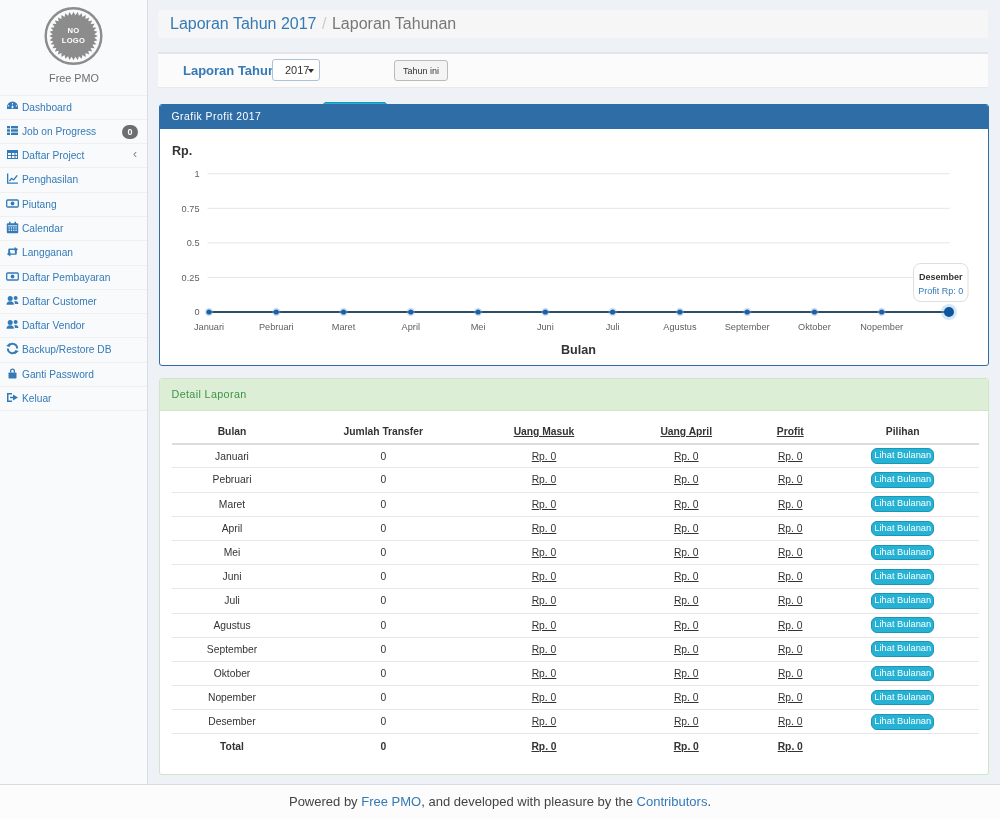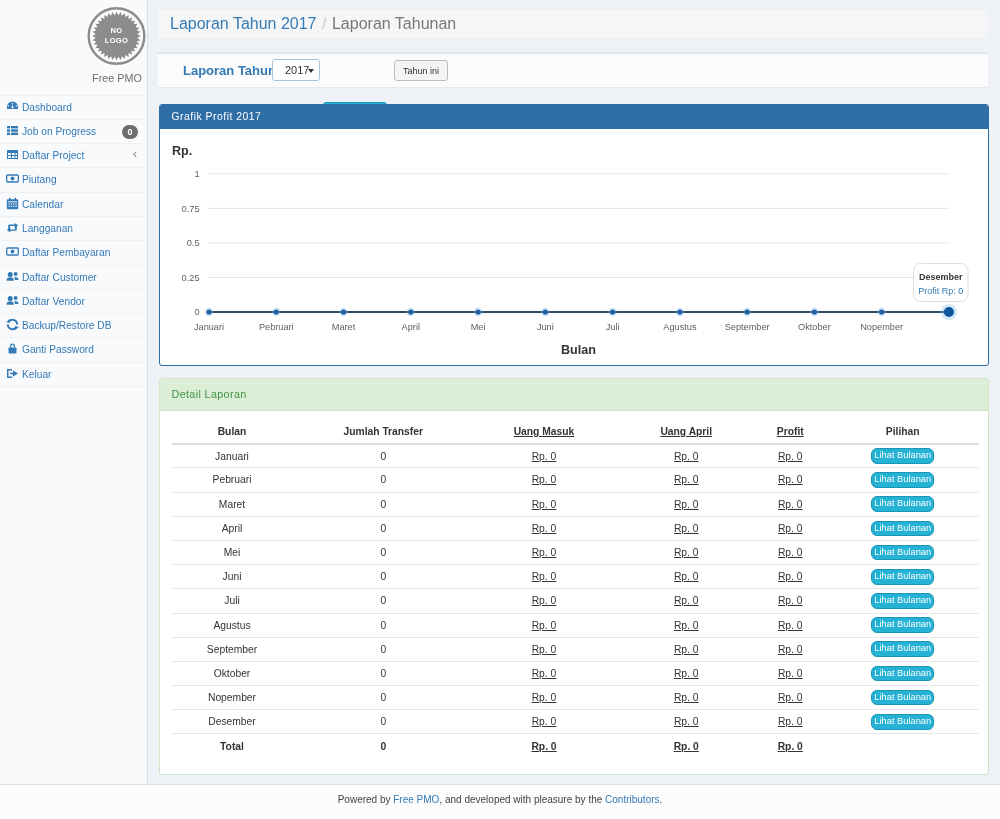--- a/index.html
+++ b/index.html
@@ -1,20 +1,20 @@
 <!DOCTYPE html>
 <html><head>
 <meta charset="utf-8">
 <style>
 * { margin:0; padding:0; box-sizing:border-box; }
 html,body { width:1000px; height:819px; overflow:hidden; }
 body { font-family:"Liberation Sans", sans-serif; font-size:10.3px; background:#eef1f6; color:#333; position:relative; }
 a { text-decoration:none; }
 
-#sidebar { position:absolute; left:0; top:0; width:148px; height:784px; background:#f9fafc; border-right:1px solid #d8dce3; z-index:5;padding-left:43px; }
+#sidebar { position:absolute; left:0; top:0; width:148px; height:784px; background:#f9fafc; border-right:1px solid #d8dce3; z-index:5; }
 #logo-wrap { text-align:center; }
 #brand { color:#6e6e6e; font-size:10.8px; text-align:center; position:absolute; top:72px; width:148px; }
 #menu { list-style:none; position:absolute; top:94.5px; left:0; width:147px; border-top:1px solid #f0f0f0; }
 #menu li { height:24.3px; border-bottom:1px solid #f0f0f0; position:relative; line-height:23.3px; padding-left:6px; white-space:nowrap; }
 #menu li a { color:#337ab7; font-size:10.2px; }
 #menu li svg { vertical-align:-2px; margin-right:3px; }
 .badge0 { position:absolute; right:9px; top:5px; background:#6e6e6e; color:#fff; font-size:9px; font-weight:bold; border-radius:8px; height:14px; line-height:14px; padding:0 5.5px; }
 .chev { position:absolute; right:10px; top:-1px; color:#808080; font-size:12px; }
 
 #content { position:absolute; left:148px; top:0; width:852px; height:784px; }
@@ -35,21 +35,21 @@
 #tablepanel .hd { height:31.7px; background:#dcefd6; color:#3f9246; line-height:31.7px; padding-left:12px; font-size:10.8px; letter-spacing:0.35px; border-bottom:1px solid #cfe6c6; border-radius:2px 2px 0 0; }
 #dtable { border-collapse:collapse; margin:10px 0 0 12px; width:807px; table-layout:fixed; font-size:10.3px; color:#333; }
 #dtable th { font-weight:bold; border-bottom:2px solid #ddd; height:23px; vertical-align:middle; }
 #dtable td { border-top:1px solid #e7e7e7; height:24.2px; vertical-align:middle; }
 #dtable tr:first-child td { border-top:none; }
 #dtable .c { text-align:center; }
 #dtable .r { text-align:center; padding-right:5px;text-decoration:underline; }
 #dtable .btn-b { display:inline-block; width:63px; height:15.6px; background:#25b2d4; border:1px solid #1b96b5; border-radius:6px; color:#fff; font-size:9.3px; line-height:13.6px; text-align:center; }
 
 #footer { position:absolute; left:0; top:784px; width:1000px; height:35px; background:#fcfcfc; border-top:1px solid #d8dce3; }
-#footer .txt { position:absolute; left:0; width:1000px; top:9px; text-align:center; color:#444; font-size:10px; }
+#footer .txt { position:absolute; left:0; width:1000px; top:9px; text-align:center; color:#444; font-size:13px; }
 #footer a { color:#337ab7; }
 </style>
 </head>
 <body>
 <div id="sidebar">
   <div id="logo-wrap">
     <svg width="148" height="66" viewBox="0 0 148 66">
       <circle cx="73.5" cy="36" r="27.8" fill="none" stroke="#8c8c8c" stroke-width="2.4"></circle>
       <g id="starburst">
           <polygon points="73.50,11.70 75.32,15.18 77.72,12.07 78.91,15.81 81.81,13.17 82.33,17.06 85.65,14.96 85.49,18.88 89.12,17.39 88.28,21.22 92.11,20.38 90.62,24.01 94.54,23.85 92.44,27.17 96.33,27.69 93.69,30.59 97.43,31.78 94.32,34.18 97.80,36.00 94.32,37.82 97.43,40.22 93.69,41.41 96.33,44.31 92.44,44.83 94.54,48.15 90.62,47.99 92.11,51.62 88.28,50.78 89.12,54.61 85.49,53.12 85.65,57.04 82.33,54.94 81.81,58.83 78.91,56.19 77.72,59.93 75.32,56.82 73.50,60.30 71.68,56.82 69.28,59.93 68.09,56.19 65.19,58.83 64.67,54.94 61.35,57.04 61.51,53.12 57.88,54.61 58.72,50.78 54.89,51.62 56.38,47.99 52.46,48.15 54.56,44.83 50.67,44.31 53.31,41.41 49.57,40.22 52.68,37.82 49.20,36.00 52.68,34.18 49.57,31.78 53.31,30.59 50.67,27.69 54.56,27.17 52.46,23.85 56.38,24.01 54.89,20.38 58.72,21.22 57.88,17.39 61.51,18.88 61.35,14.96 64.67,17.06 65.19,13.17 68.09,15.81 69.28,12.07 71.68,15.18" fill="#8c8c8c"></polygon>
@@ -68,20 +68,24 @@
             <rect x="1" y="2" width="3" height="2.4" fill="#337ab7"></rect>
             <rect x="5" y="2" width="7" height="2.4" fill="#337ab7"></rect>
             <rect x="1" y="5.3" width="3" height="2.4" fill="#337ab7"></rect>
             <rect x="5" y="5.3" width="7" height="2.4" fill="#337ab7"></rect>
             <rect x="1" y="8.6" width="3" height="2.4" fill="#337ab7"></rect>
             <rect x="5" y="8.6" width="7" height="2.4" fill="#337ab7"></rect>
           </svg>Job on Progress</a><span class="badge0">0</span></li>
       <li><a href="#"><svg width="13" height="13" viewBox="0 0 13 13">
             <path d="M1,2 L12,2 12,11 1,11 Z M2,5 5,5 5,7 2,7 Z M6,5 8.5,5 8.5,7 6,7 Z M9.5,5 11,5 11,7 9.5,7 Z M2,8 5,8 5,10 2,10 Z M6,8 8.5,8 8.5,10 6,10 Z M9.5,8 11,8 11,10 9.5,10 Z" fill="#337ab7" fill-rule="evenodd"></path>
           </svg>Daftar Project</a><span class="chev">‹</span></li>
+      <li><a href="#"><svg width="13" height="13" viewBox="0 0 13 13">
+            <path d="M1,1.5 L2.3,1.5 2.3,10.5 12,10.5 12,11.8 1,11.8 Z" fill="#337ab7"></path>
+            <path d="M3,8.5 5.5,5.5 7.5,7 10.7,3 11.8,3.8 7.8,8.8 5.8,7.3 4,9.5Z" fill="#337ab7"></path>
+          </svg>Penghasilan</a></li>
       <li><a href="#"><svg width="13" height="13" viewBox="0 0 13 13">
             <rect x="0.7" y="3" width="11.6" height="7" rx="1" fill="none" stroke="#337ab7" stroke-width="1.3"></rect>
             <circle cx="6.5" cy="6.5" r="1.9" fill="#337ab7"></circle>
           </svg>Piutang</a></li>
       <li><a href="#"><svg width="13" height="13" viewBox="0 0 13 13">
             <rect x="0.8" y="2.2" width="11.4" height="10" rx="1" fill="#337ab7"></rect>
             <rect x="1.8" y="4.4" width="9.4" height="0.9" fill="#fff"></rect>
             <rect x="3" y="0.8" width="1.5" height="2.4" fill="#337ab7"></rect>
             <rect x="8.5" y="0.8" width="1.5" height="2.4" fill="#337ab7"></rect>
             <g fill="#fff">

